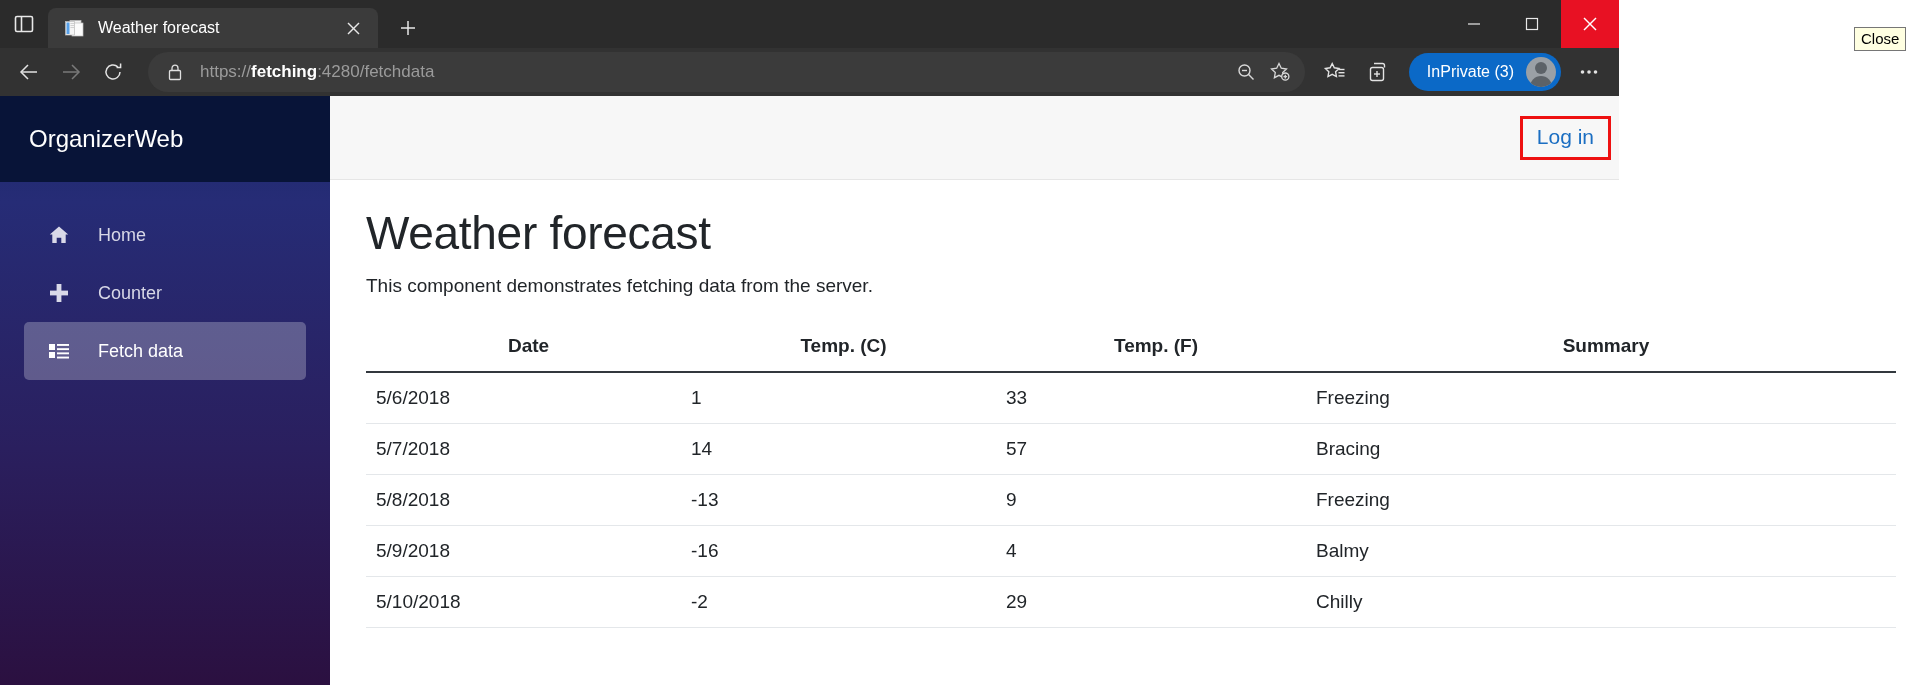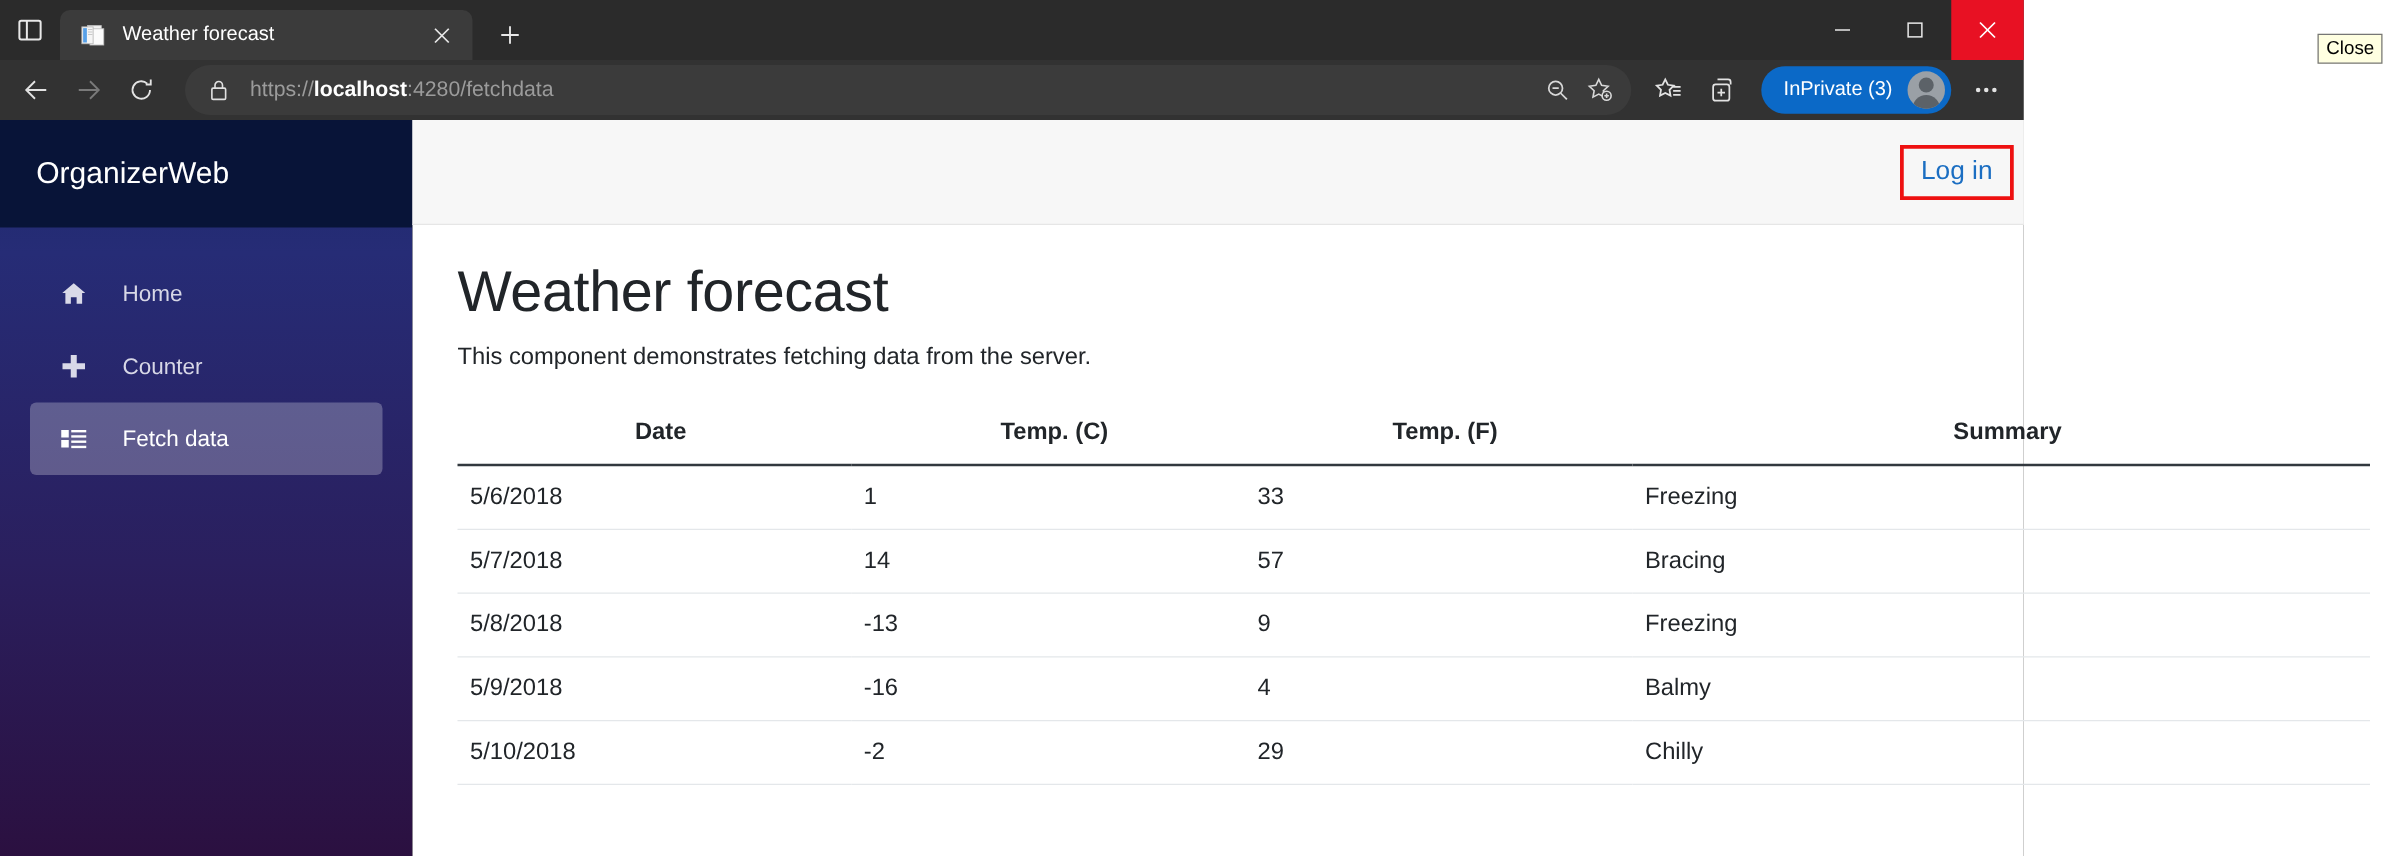--- a/index.html
+++ b/index.html
@@ -128,21 +128,21 @@
   .avatar::before {
     content:''; position:absolute; left:9px; top:5px;
     width:12px; height:12px; border-radius:50%; background:#5c6268;
   }
   .avatar::after {
     content:''; position:absolute; left:4px; top:19px;
     width:22px; height:16px; border-radius:11px 11px 0 0; background:#5c6268;
   }
 
   
-  .page { display: flex; height: 589px; background: #000000; }
+  .page { display: flex; height: 589px; background: #e5e5e5; }
 
   .sidebar {
     width: 330px; flex: 0 0 330px;
     background: linear-gradient(180deg, #1b2a6b 0%, #262c76 18%, #2a1f5e 60%, #2b1040 100%);
     position: relative;
   }
   .brand {
     height: 86px; background: #081438;
     display: flex; align-items: center;
     padding-left: 29px;
@@ -283,21 +283,21 @@
       </svg>
     </div>
 
     <div class="omnibox">
       <span class="lock-icon">
         <svg width="16" height="18" viewBox="0 0 16 18" fill="none" stroke="#e0e0e0" stroke-width="1.3">
           <rect x="2.5" y="7.5" width="11" height="9" rx="1"></rect>
           <path d="M5 7.5V5.2a3 3 0 0 1 6 0V7.5"></path>
         </svg>
       </span>
-      <span class="url-text"><span>https://</span><span class="host">localhost</span><span>:4280/fetchdata</span></span>
+      <span class="url-text"><span>https://</span><span class="host">fetching</span><span>:4280/fetchdata</span></span>
       <span class="omni-icon">
         <svg width="20" height="20" viewBox="0 0 20 20" fill="none" stroke="#d8d8d8" stroke-width="1.4">
           <circle cx="8.5" cy="8.5" r="5.5"></circle>
             <line x1="12.6" y1="12.6" x2="17.5" y2="17.5"></line>
           <line x1="6" y1="8.5" x2="11" y2="8.5"></line>
         </svg>
       </span>
       <span class="omni-icon">
         <svg width="22" height="22" viewBox="0 0 22 22" fill="none" stroke="#d8d8d8" stroke-width="1.3">
           <path d="M10 2.5l2.3 4.7 5.2.8-3.8 3.6.9 5.1-4.6-2.4-4.6 2.4.9-5.1L2.5 8l5.2-.8z"></path>

